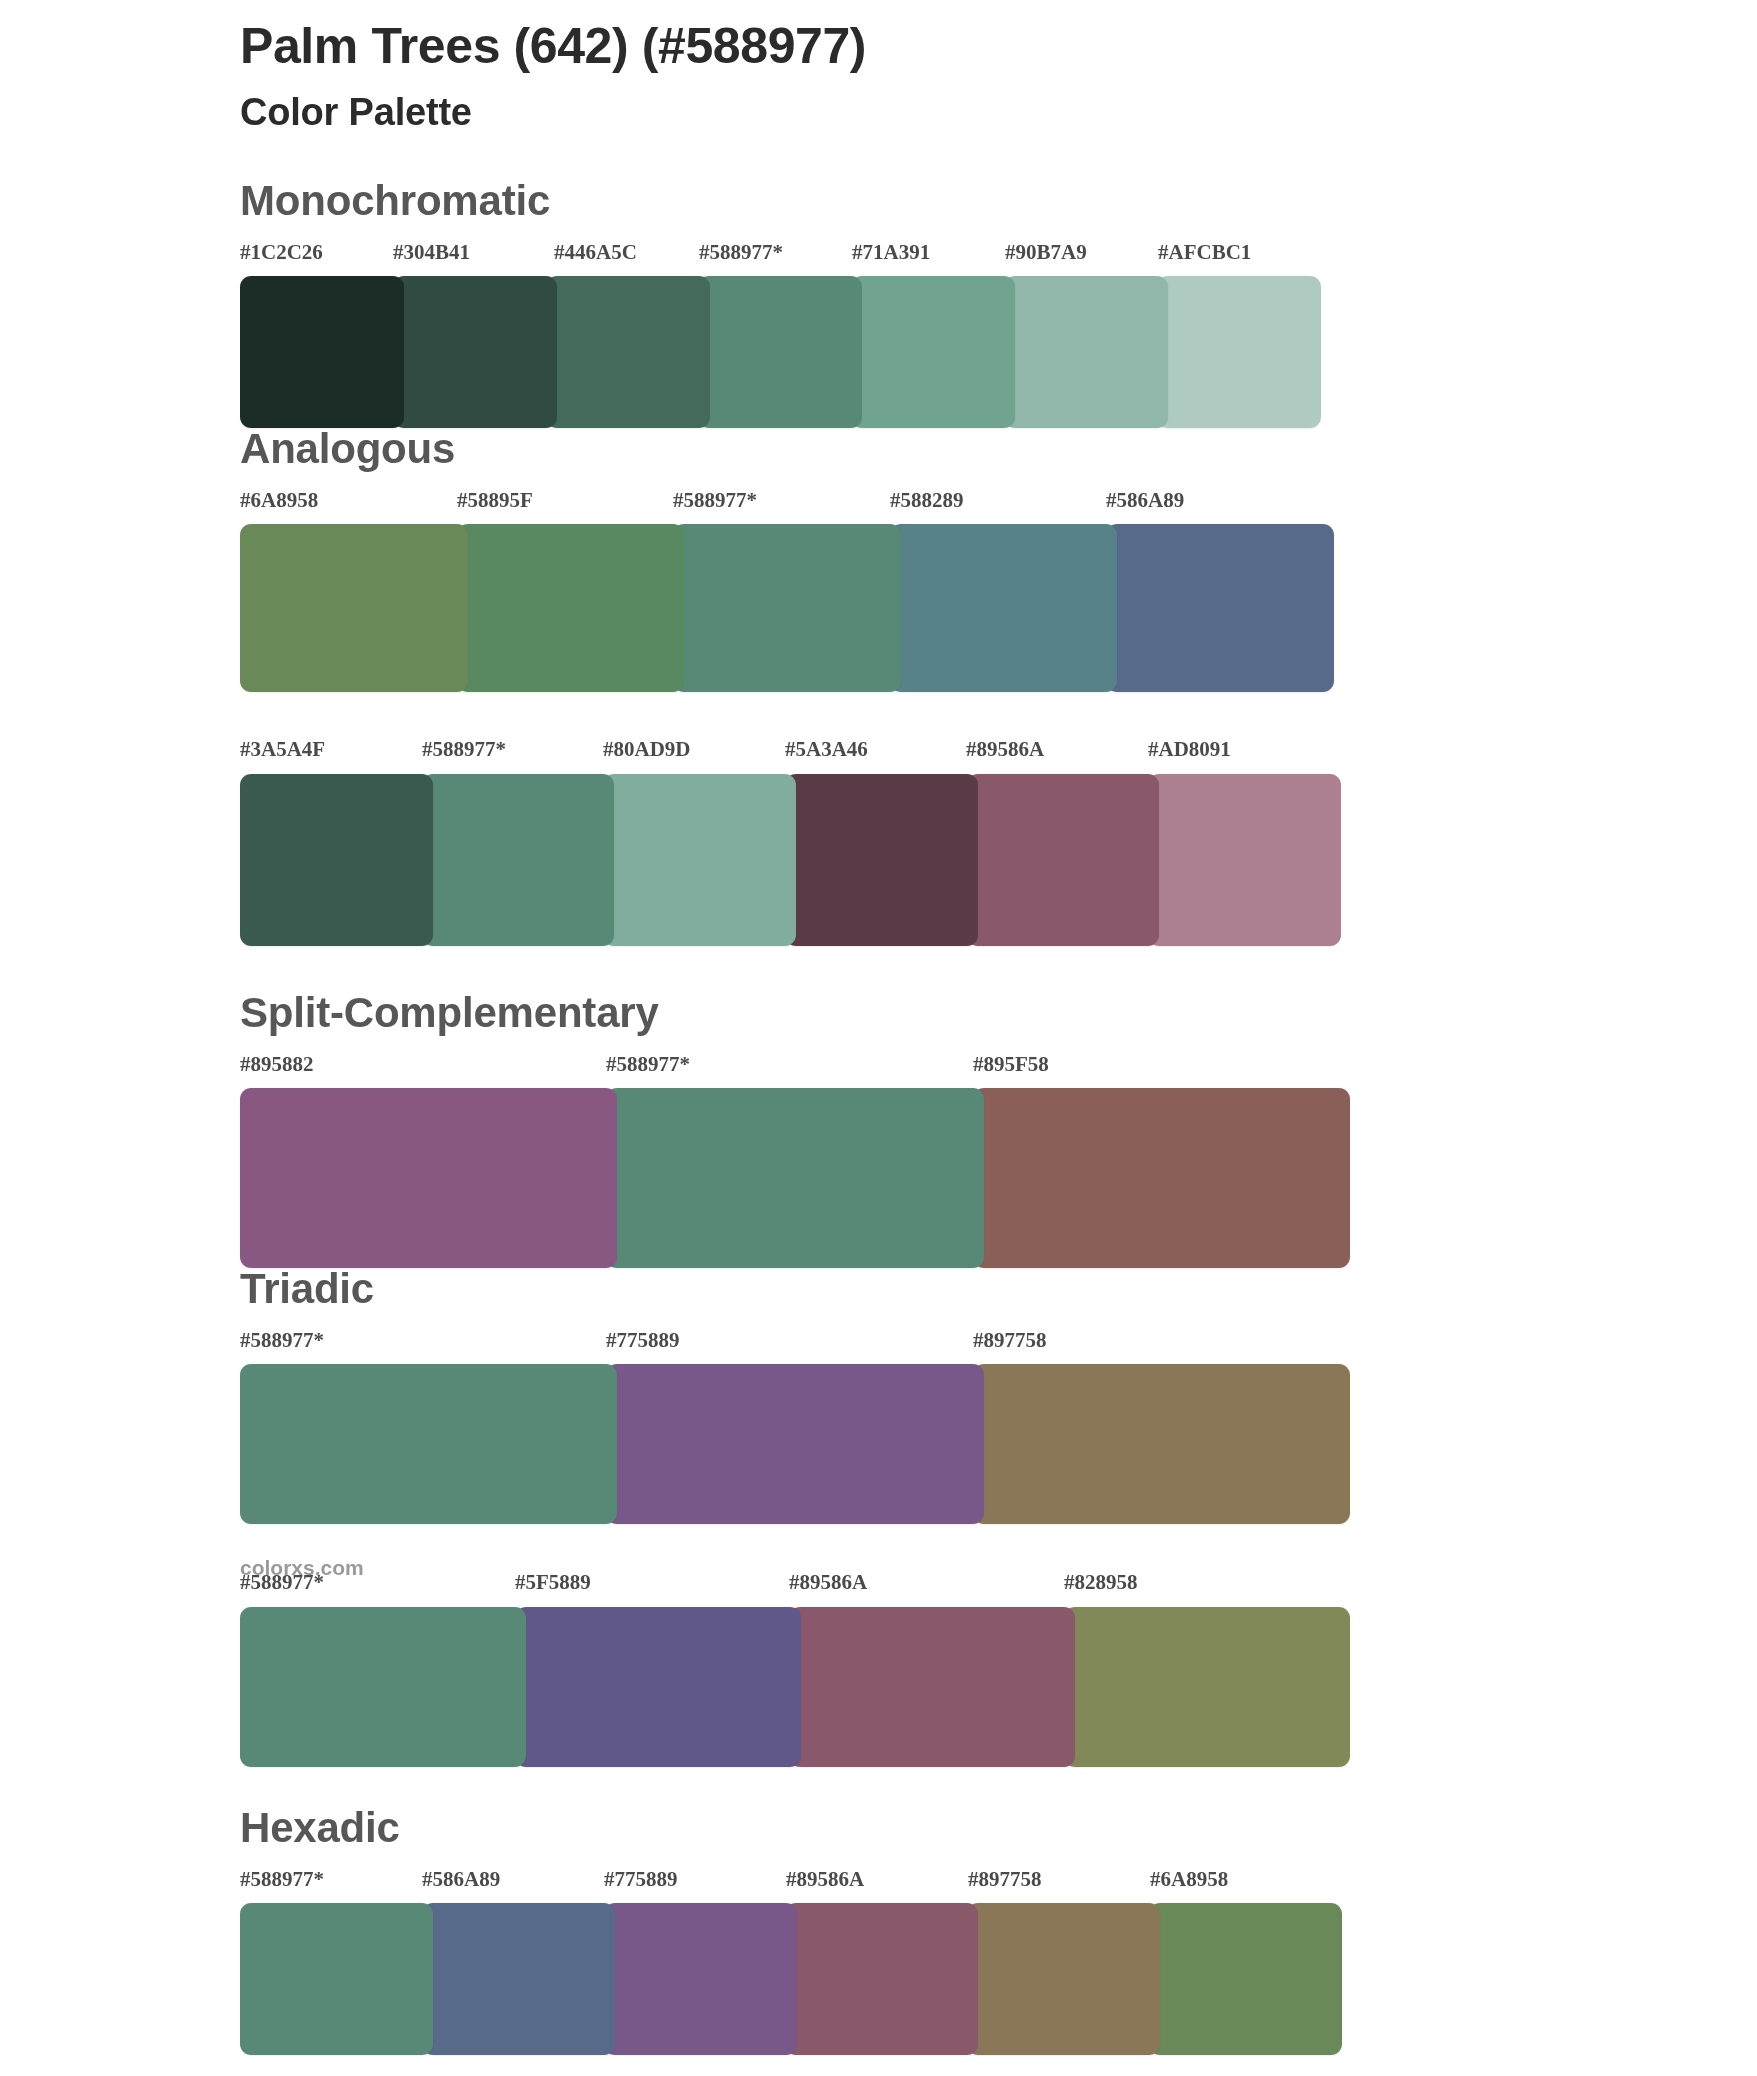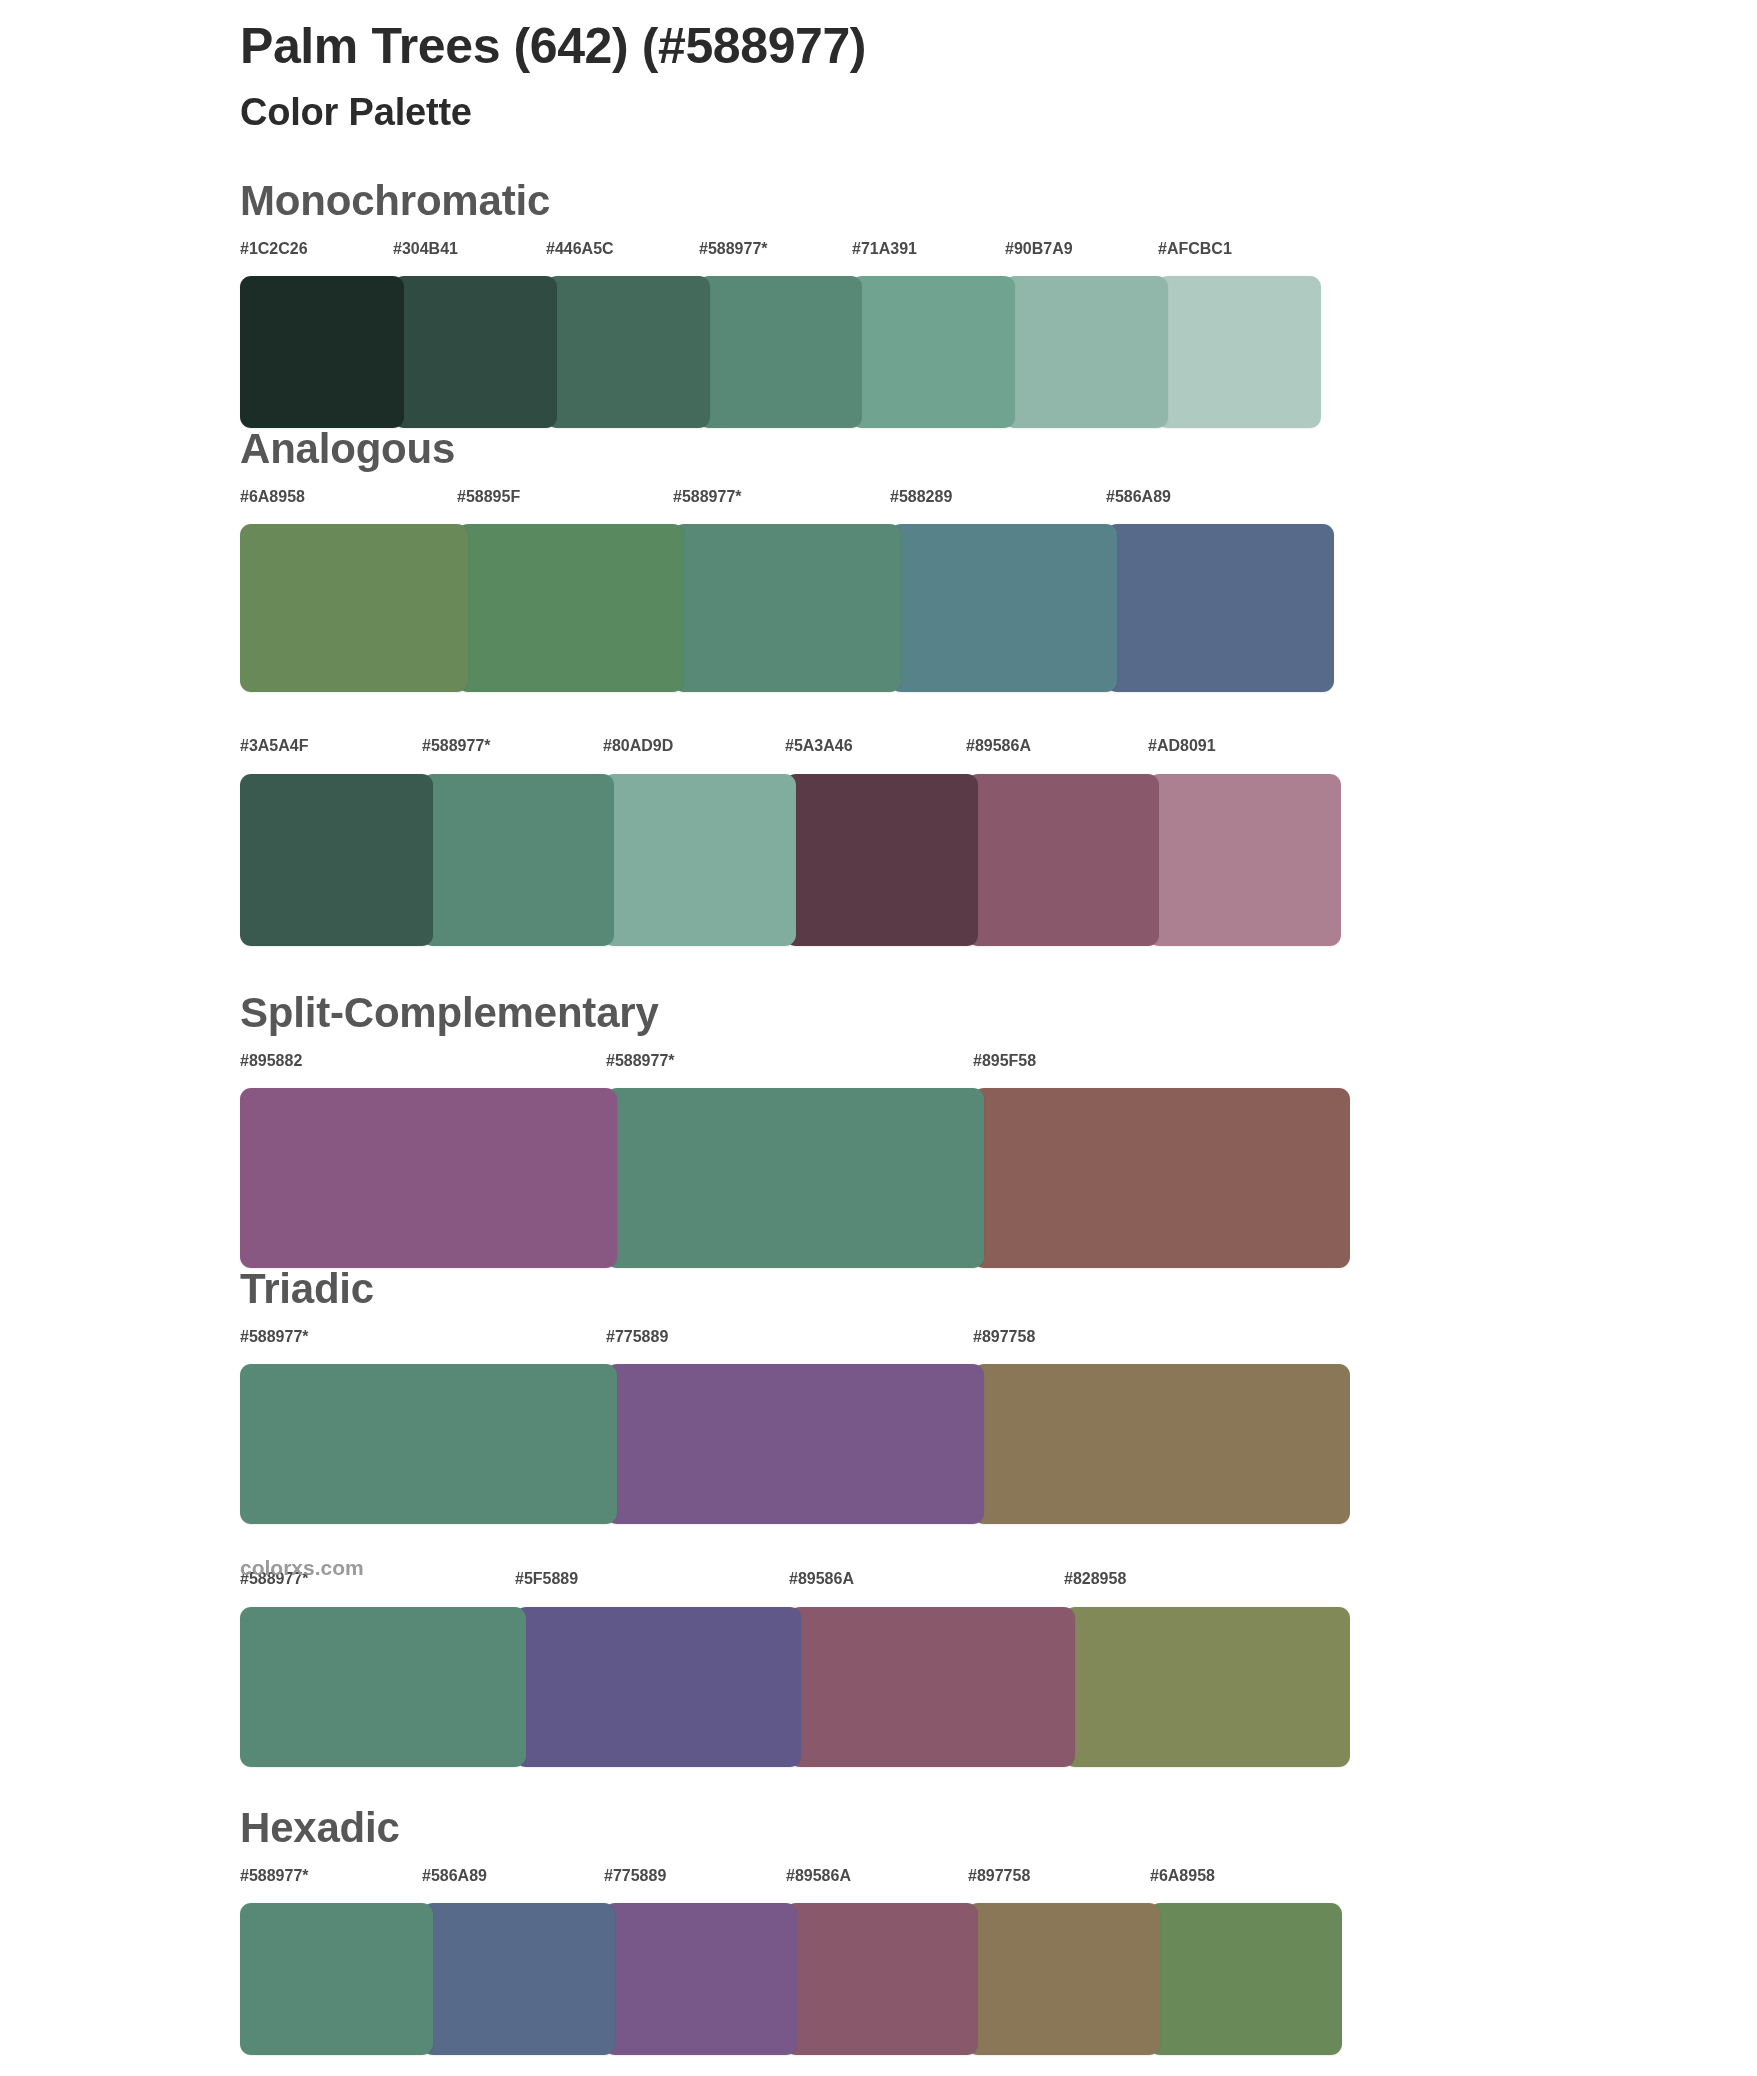--- a/index.html
+++ b/index.html
@@ -73,25 +73,26 @@
   }
 
   .swatch-labels {
     position: relative;
     height: 35px;
     margin-top: 17.6px;
   }
   .swatch-label {
     position: absolute;
     top: 0;
-    font-size: 16px;
+    font-size: 21px;
     font-weight: 700;
     color: #4a4a4a;
     letter-spacing: 0px;
     white-space: nowrap;
+    font-family: Liberation Serif, serif;
   }
 
   .swatch-row {
     position: relative;
     display: flex;
     align-items: stretch;
     margin-top: 1.6px;
   }
   .swatch {
     position: relative;
@@ -127,21 +128,21 @@
     <h1 class="page-title">Palm Trees (642) (#588977)</h1>
     <h2 class="page-subtitle">Color Palette</h2>
   </div>
 
   <div class="sections" id="sections-root">
       <div class="section sec-monochromatic">
         <div class="section-title">Monochromatic</div>
         <div class="swatch-labels">
           <div class="swatch-label" style="left: 0px;">#1C2C26</div>
           <div class="swatch-label" style="left: 153px;">#304B41</div>
-          <div class="swatch-label" style="left: 306px;">#446A5C</div>
+          <div class="swatch-label" style="left: 314px;">#446A5C</div>
           <div class="swatch-label" style="left: 459px;">#588977*</div>
           <div class="swatch-label" style="left: 612px;">#71A391</div>
           <div class="swatch-label" style="left: 765px;">#90B7A9</div>
           <div class="swatch-label" style="left: 918px;">#AFCBC1</div>
         </div>
         <div class="swatch-row" style="width: 1082px;">
           <div class="swatch" title="#1C2C26" style="width: 164px; height: 152px; background: rgb(28, 44, 38); z-index: 7;"></div>
           <div class="swatch" title="#304B41" style="width: 164px; height: 152px; background: rgb(48, 75, 65); z-index: 6;"></div>
           <div class="swatch" title="#446A5C" style="width: 164px; height: 152px; background: rgb(68, 106, 92); z-index: 5;"></div>
           <div class="swatch" title="#588977" style="width: 164px; height: 152px; background: rgb(88, 137, 119); z-index: 4;"></div>

